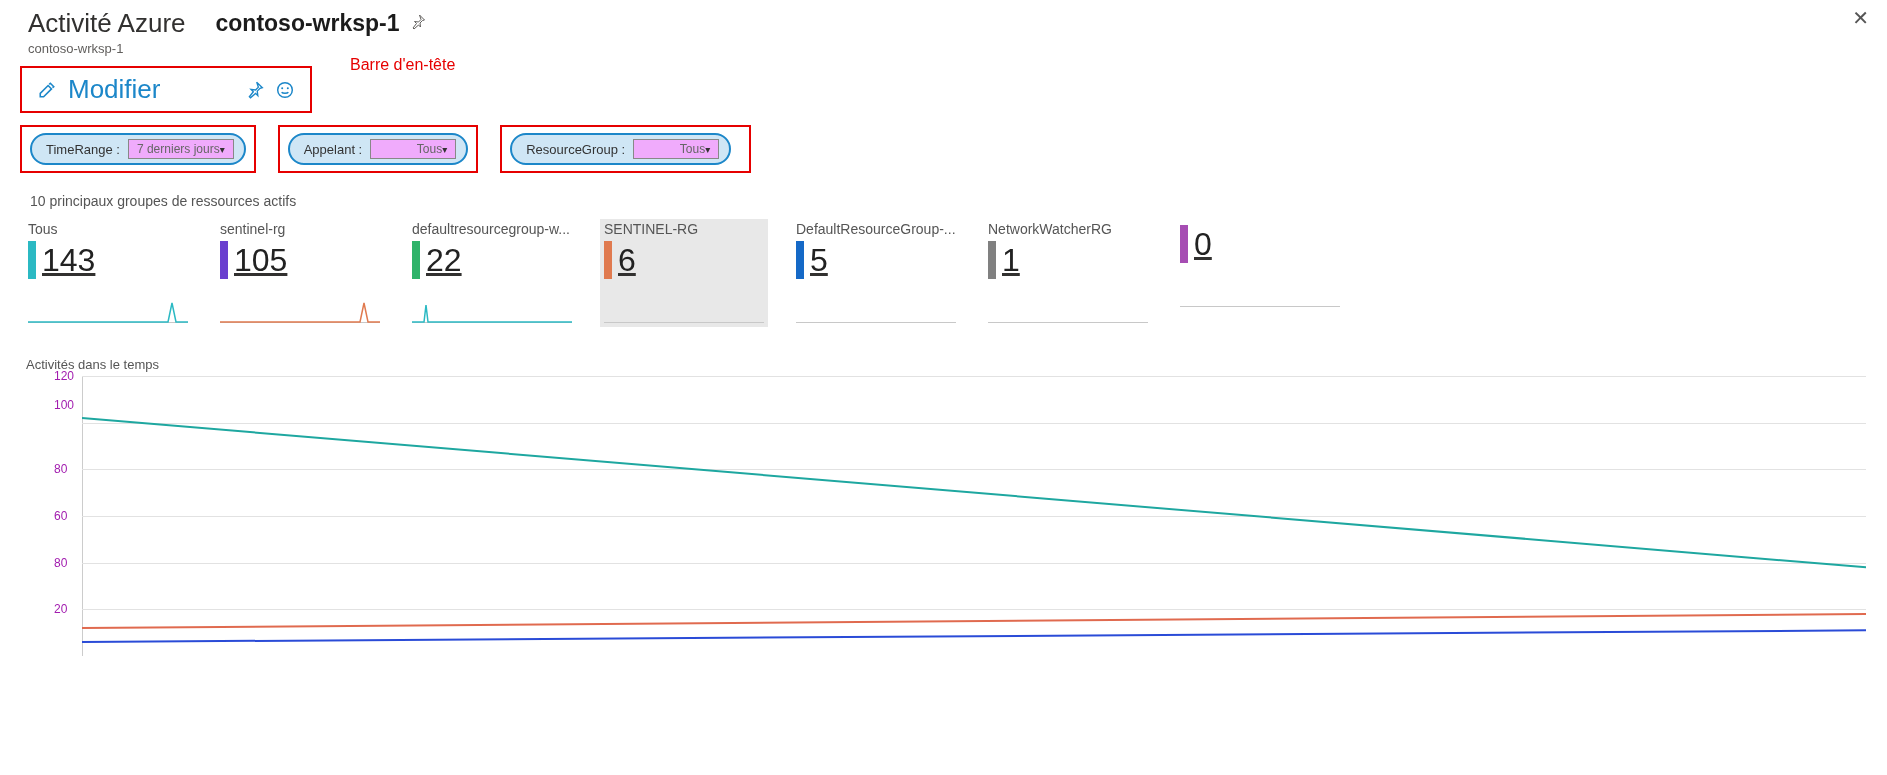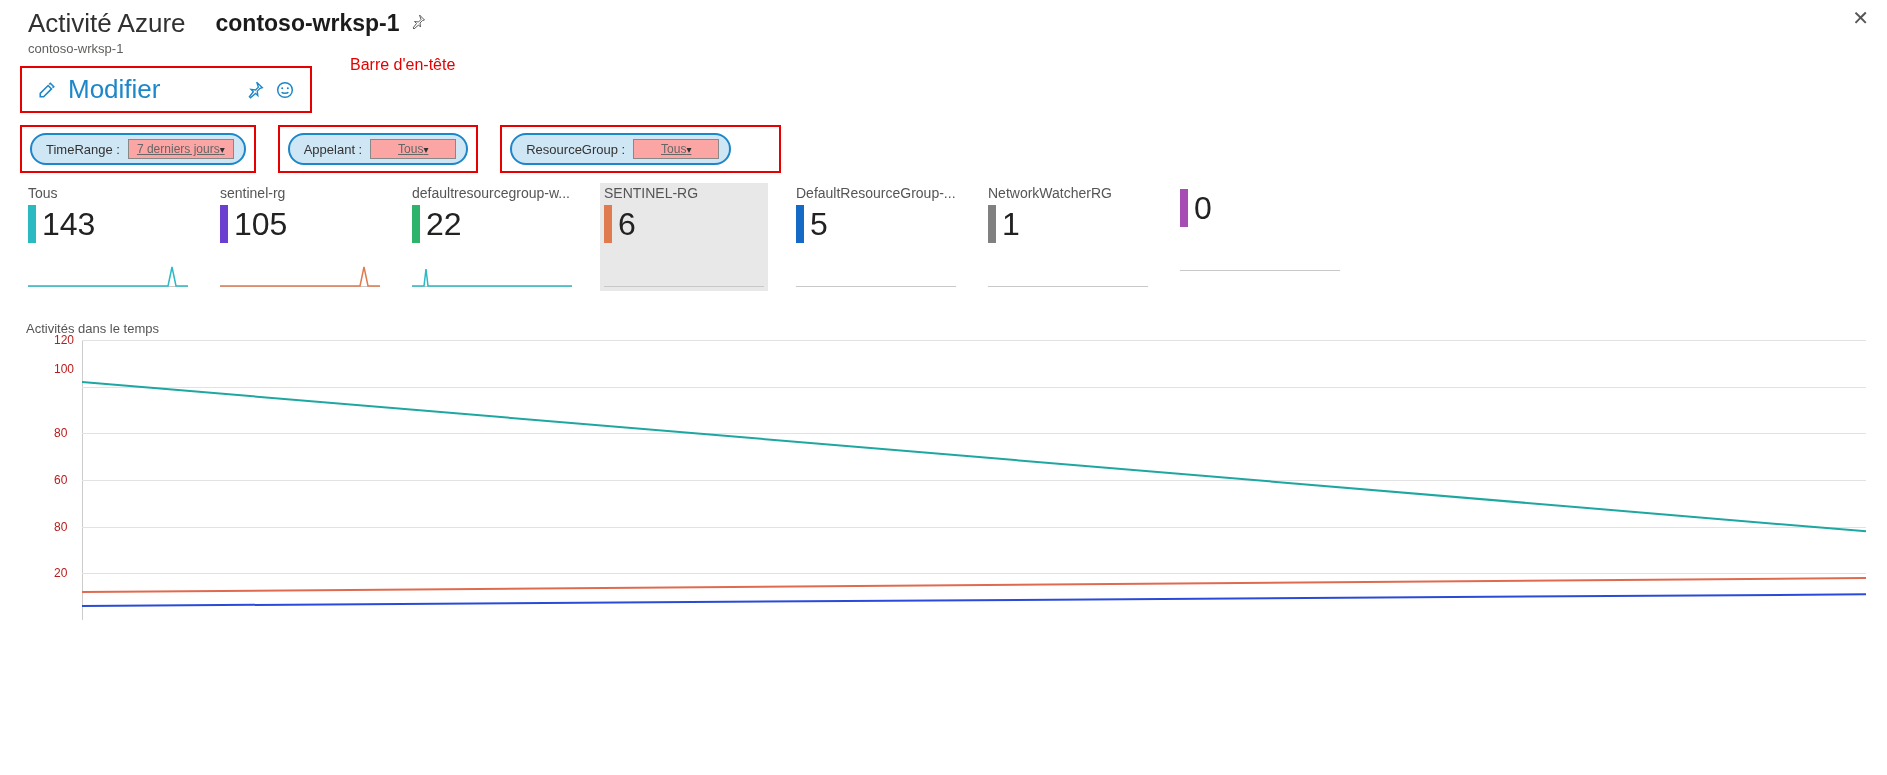--- a/index.html
+++ b/index.html
@@ -14,37 +14,37 @@
   .toolbar-outline { border: 2px solid #e60000; display: inline-flex; align-items: center; padding: 6px 10px; margin: 2px 0 6px 0; }
   .modifier { color: #1c87c9; font-size: 26px; font-weight: 400; margin-left: 6px; }
   .toolbar-icon { color: #1c87c9; margin: 0 6px; display: inline-flex; }
   .toolbar-spacer { width: 80px; }
   .annot-label { color: #e60000; font-size: 16px; position: absolute; left: 350px; top: 56px; }
 
   .filters-row { display: flex; gap: 22px; margin: 6px 0 2px 0; }
   .filter-outline { border: 2px solid #e60000; padding: 6px 8px; display: inline-flex; }
   .pill { display: inline-flex; align-items: center; border: 2px solid #1c87c9; border-radius: 22px; background: #cfe6f5; padding: 4px 10px 4px 14px; font-size: 13px; color: #333; }
   .pill-label { margin-right: 8px; color: #333; }
-  .pill-inner { display: inline-flex; align-items: center; border: 1px solid #888; background: #fca5a5; font-size: 12px; padding: 2px 8px; color: #666; min-width: 86px; justify-content: center; text-decoration: underline; }
+  .pill-inner { display: inline-flex; align-items: center; border: 1px solid #888; background: #f0abfc; font-size: 12px; padding: 2px 8px; color: #666; min-width: 86px; justify-content: flex-end; }
   .pill-inner .chev { font-size: 10px; color: #333; }
 
   .section-title { font-size: 14px; color: #555; margin-top: 20px; margin-left: 10px; }
 
   .cards { display: flex; gap: 24px; margin: 10px 4px 0 4px; }
   .card { width: 168px; padding: 2px 4px 4px 4px; position: relative; }
   .card.selected { background: #e8e8e8; }
   .card-title { font-size: 14px; color: #555; white-space: nowrap; overflow: hidden; text-overflow: ellipsis; margin-bottom: 4px; }
-  .card-valrow { display: flex; align-items: center; }
+  .card-valrow { display: flex; align-items: center; text-decoration: underline; }
   .accent-bar { width: 8px; height: 38px; margin-right: 6px; }
   .card-val { font-size: 32px; color: #222; }
   .spark { margin-top: 18px; border-bottom: 1px solid #c8c8c8; height: 26px; position: relative; display: block; }
 
   .chart-title { font-size: 13px; color: #555; margin: 30px 0 4px 6px; }
   .chart-wrap { position: relative; width: 1840px; height: 280px; margin-left: 6px; }
-  .ytick { position: absolute; left: 28px; font-size: 12px; color: #b91c1c; transform: translateY(-50%); text-align: right; }
+  .ytick { position: absolute; left: 28px; font-size: 12px; color: #a21caf; transform: translateY(-50%); text-align: right; }
   .gridline { position: absolute; left: 56px; right: 0; border-top: 1px solid #e2e2e2; }
   .axis-v { position: absolute; left: 56px; top: 0; bottom: 0; border-left: 1px solid #ccc; }
   svg.linechart { position: absolute; left: 56px; top: 0; }
 </style>
 </head>
 <body>
 
 <div class="page">
 
   <div class="header">
@@ -98,31 +98,32 @@
     </div>
     <div class="filter-outline">
       <div class="pill">
         <span class="pill-label">Appelant :</span>
         <span class="pill-inner">
           <span>Tous</span>
           <span class="chev">▾</span>
         </span>
       </div>
     </div>
-    <div class="filter-outline" style="padding-right:48px">
+    <div class="filter-outline" style="padding-right:18px">
       <div class="pill">
         <span class="pill-label">ResourceGroup :</span>
         <span class="pill-inner">
           <span>Tous</span>
           <span class="chev">▾</span>
         </span>
       </div>
     </div>
   </div>
 
+  <div class="section-title">10 principaux groupes de ressources actifs</div>
 
   <div class="cards" id="cards">
       <div class="card">
         <div class="card-title">Tous</div>
         <div class="card-valrow">
           <div class="accent-bar" style="background: rgb(43, 185, 195);"></div>
           <div class="card-val">143</div>
         </div>
         <div class="spark"><svg width="160" height="26">
             <polyline points="0,25 140,25 144,6 148,25 160,25" fill="none" stroke="#2bb9c3" stroke-width="1.5"></polyline>

